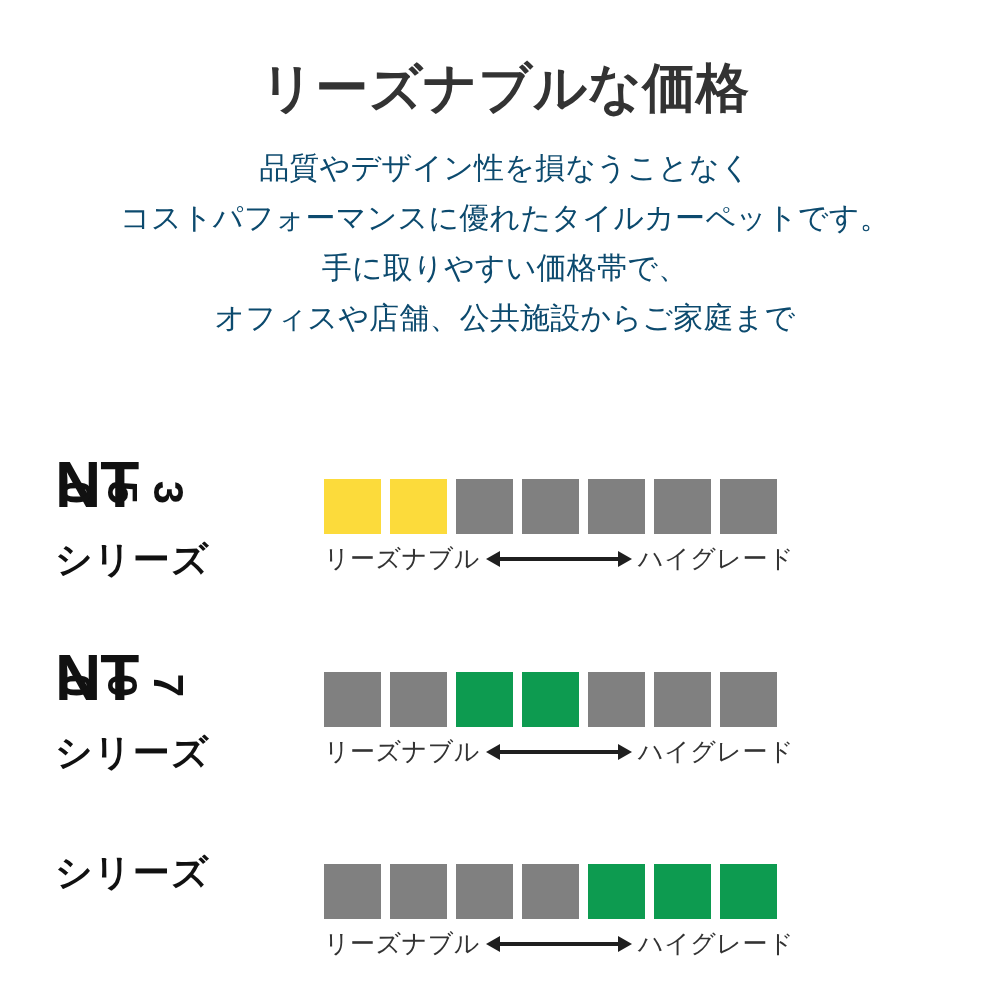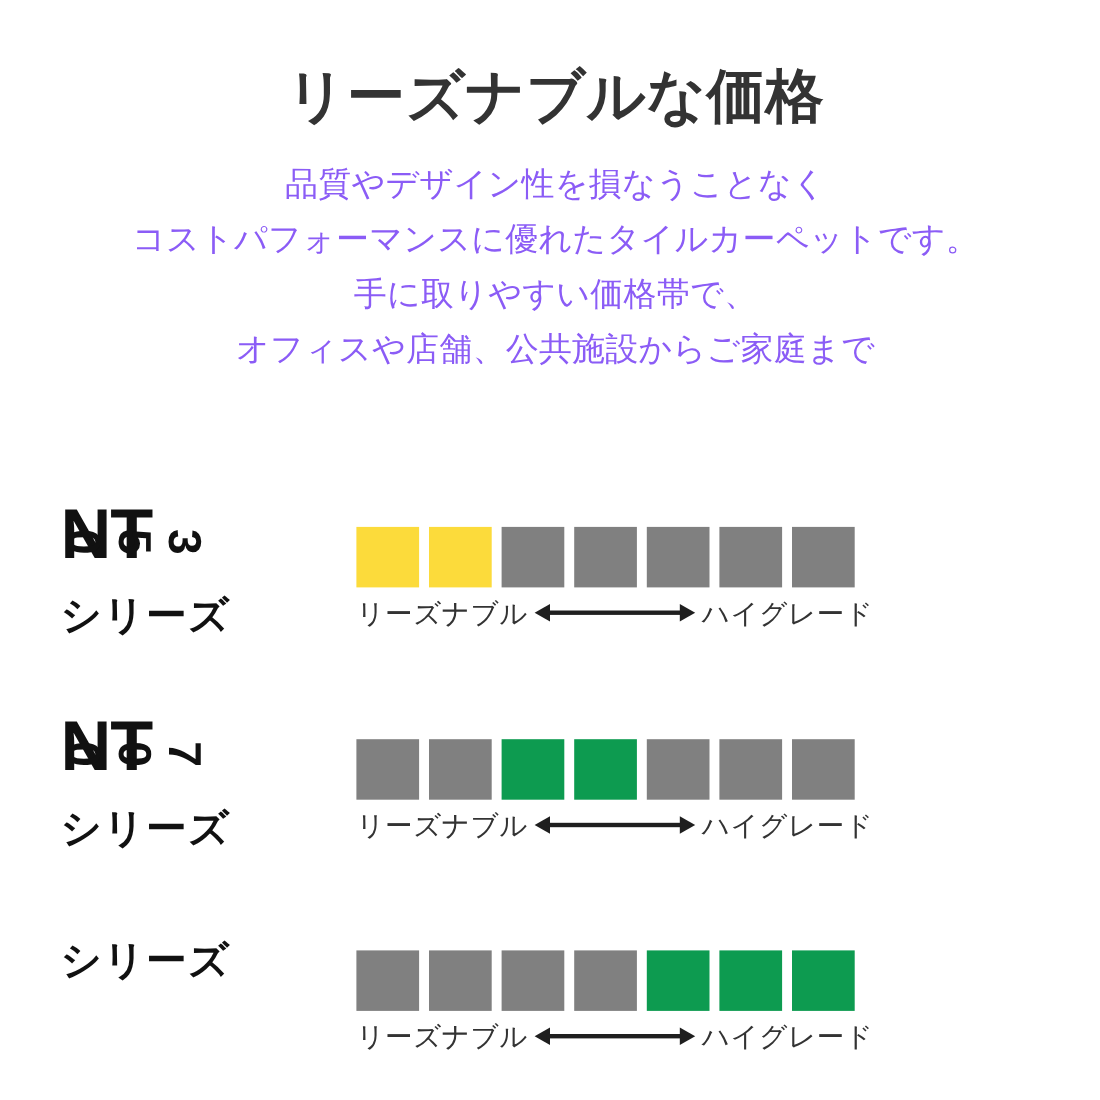--- a/index.html
+++ b/index.html
@@ -38,21 +38,21 @@
     white-space:nowrap;
   }
 
   .body-copy {
     margin-top:26px;
   }
 
   .body-line {
     font-size:30px;
     font-weight:normal;
-    color:#8b5cf6;
+    color:#0c4a6e;
     line-height:50px;
     letter-spacing:0.2px;
     white-space:nowrap;
   }
 
   
   .series-row {
     position:absolute;
     left:0;
     width:1000px;
@@ -129,20 +129,21 @@
     width:57px;
     height:55px;
     flex:0 0 57px;
   }
   .swatch.gray   { background:#808080; }
   .swatch.yellow { background:#FCDB3B; }
   .swatch.green  { background:#0D9B50; }
 
   .scale-legend {
     display:flex;
+    align-items:center;
     margin-top:12px;
     width:470px;
   }
 
   .legend-text {
     font-size:25px;
     font-weight:normal;
     color:#333333;
     line-height:1;
     letter-spacing:0.5px;

